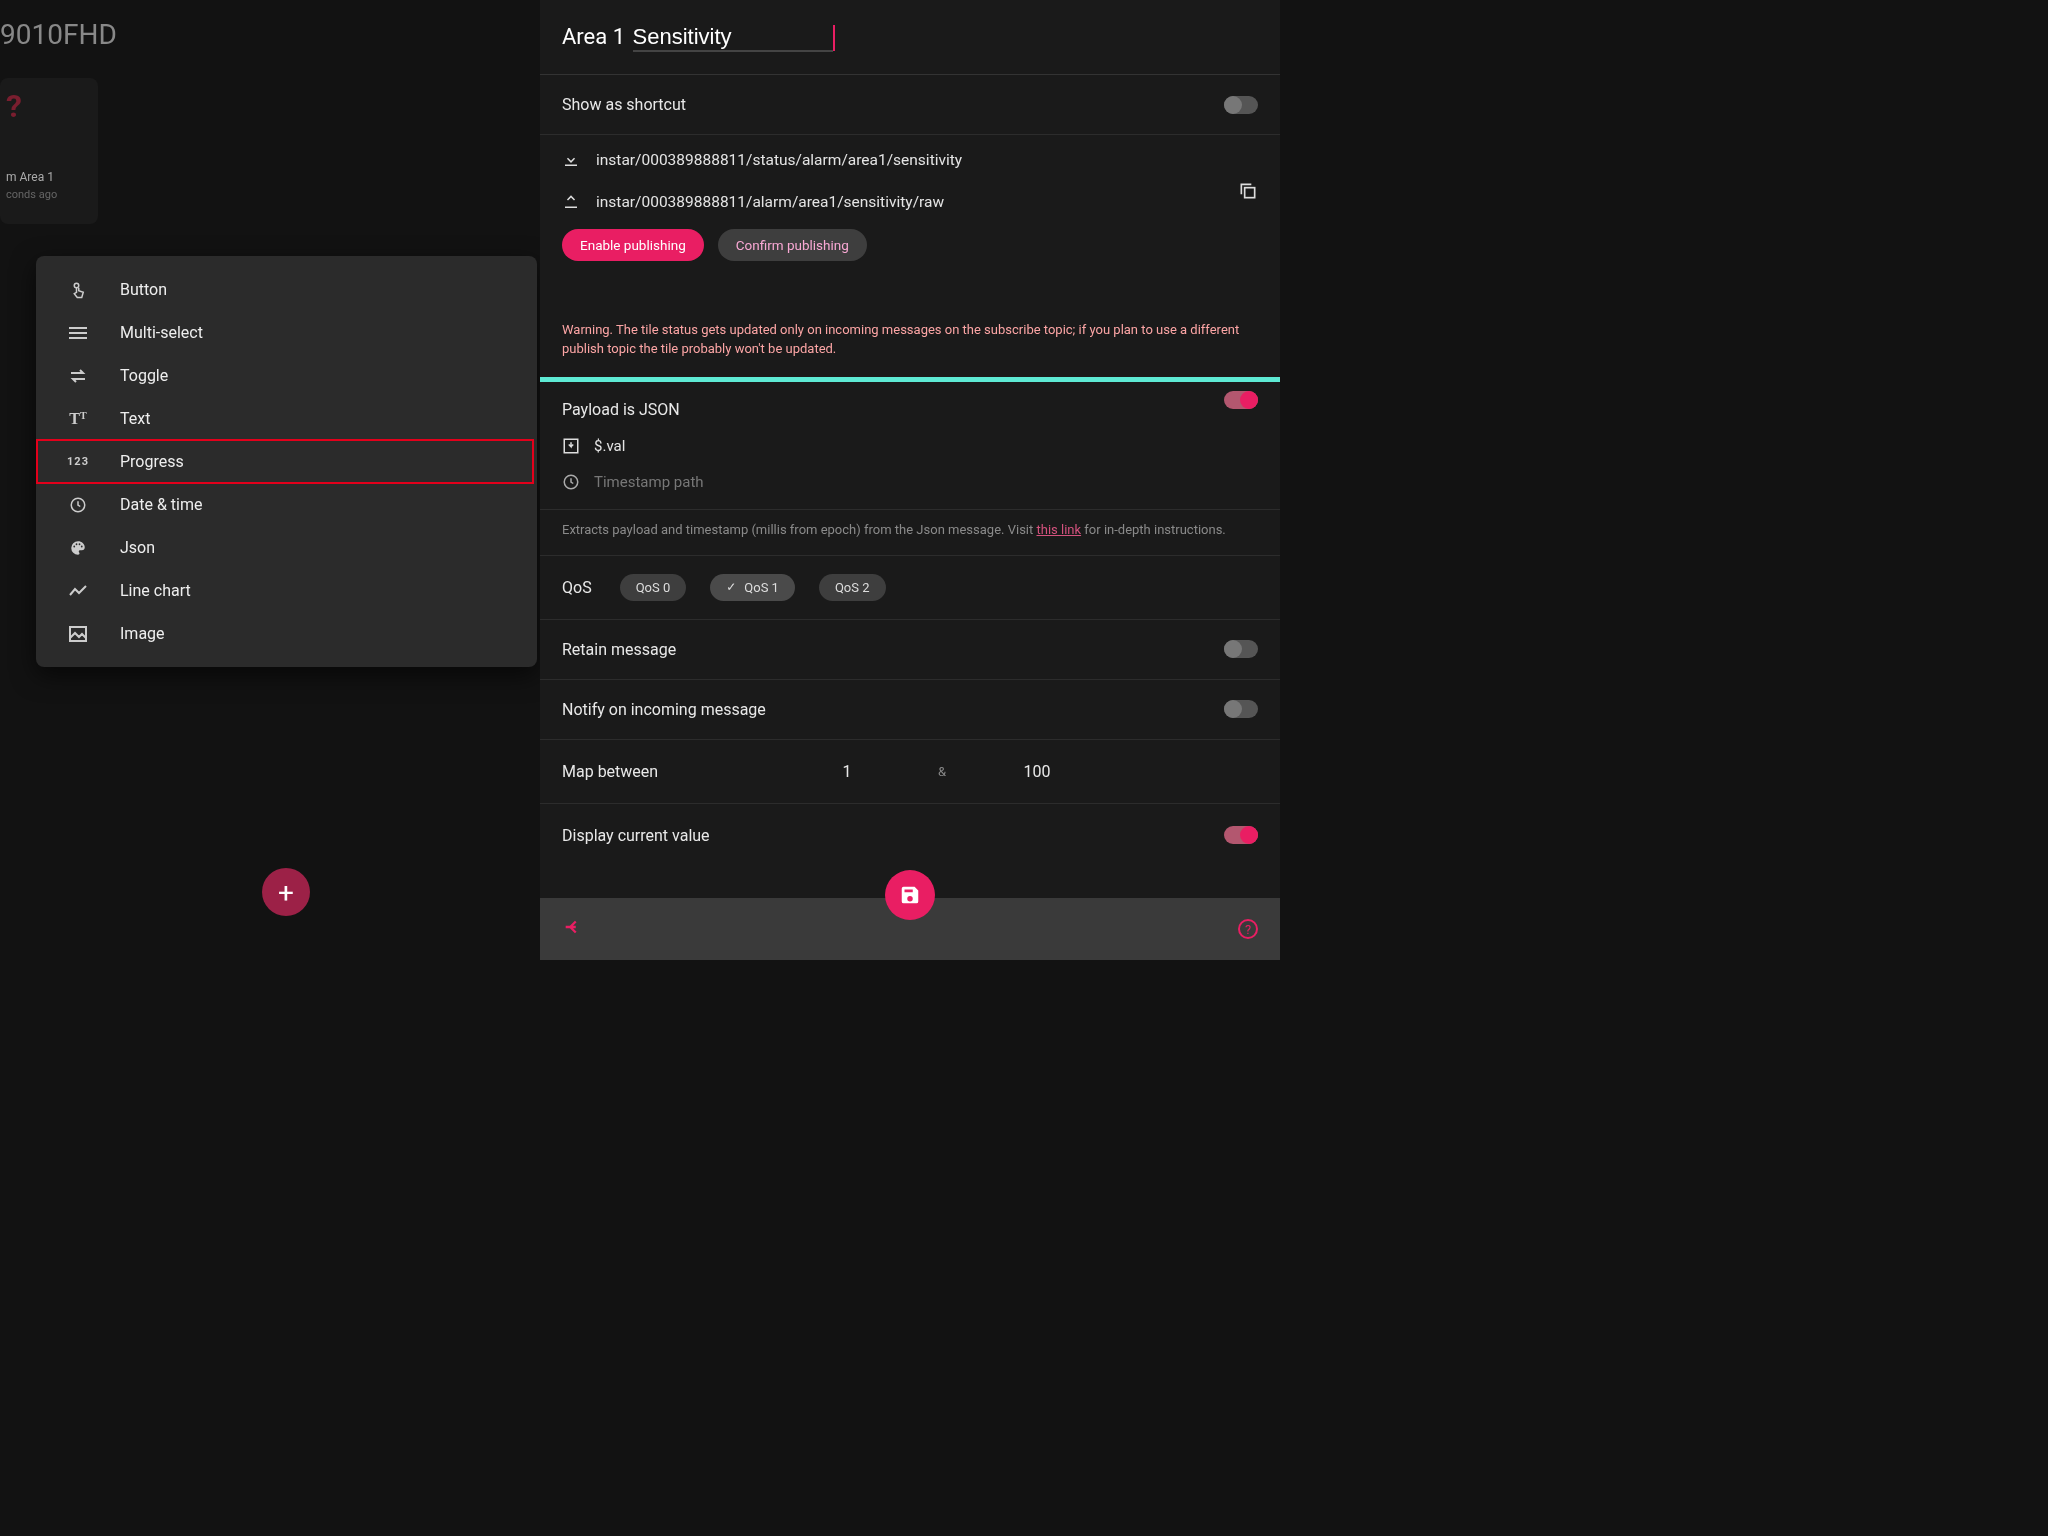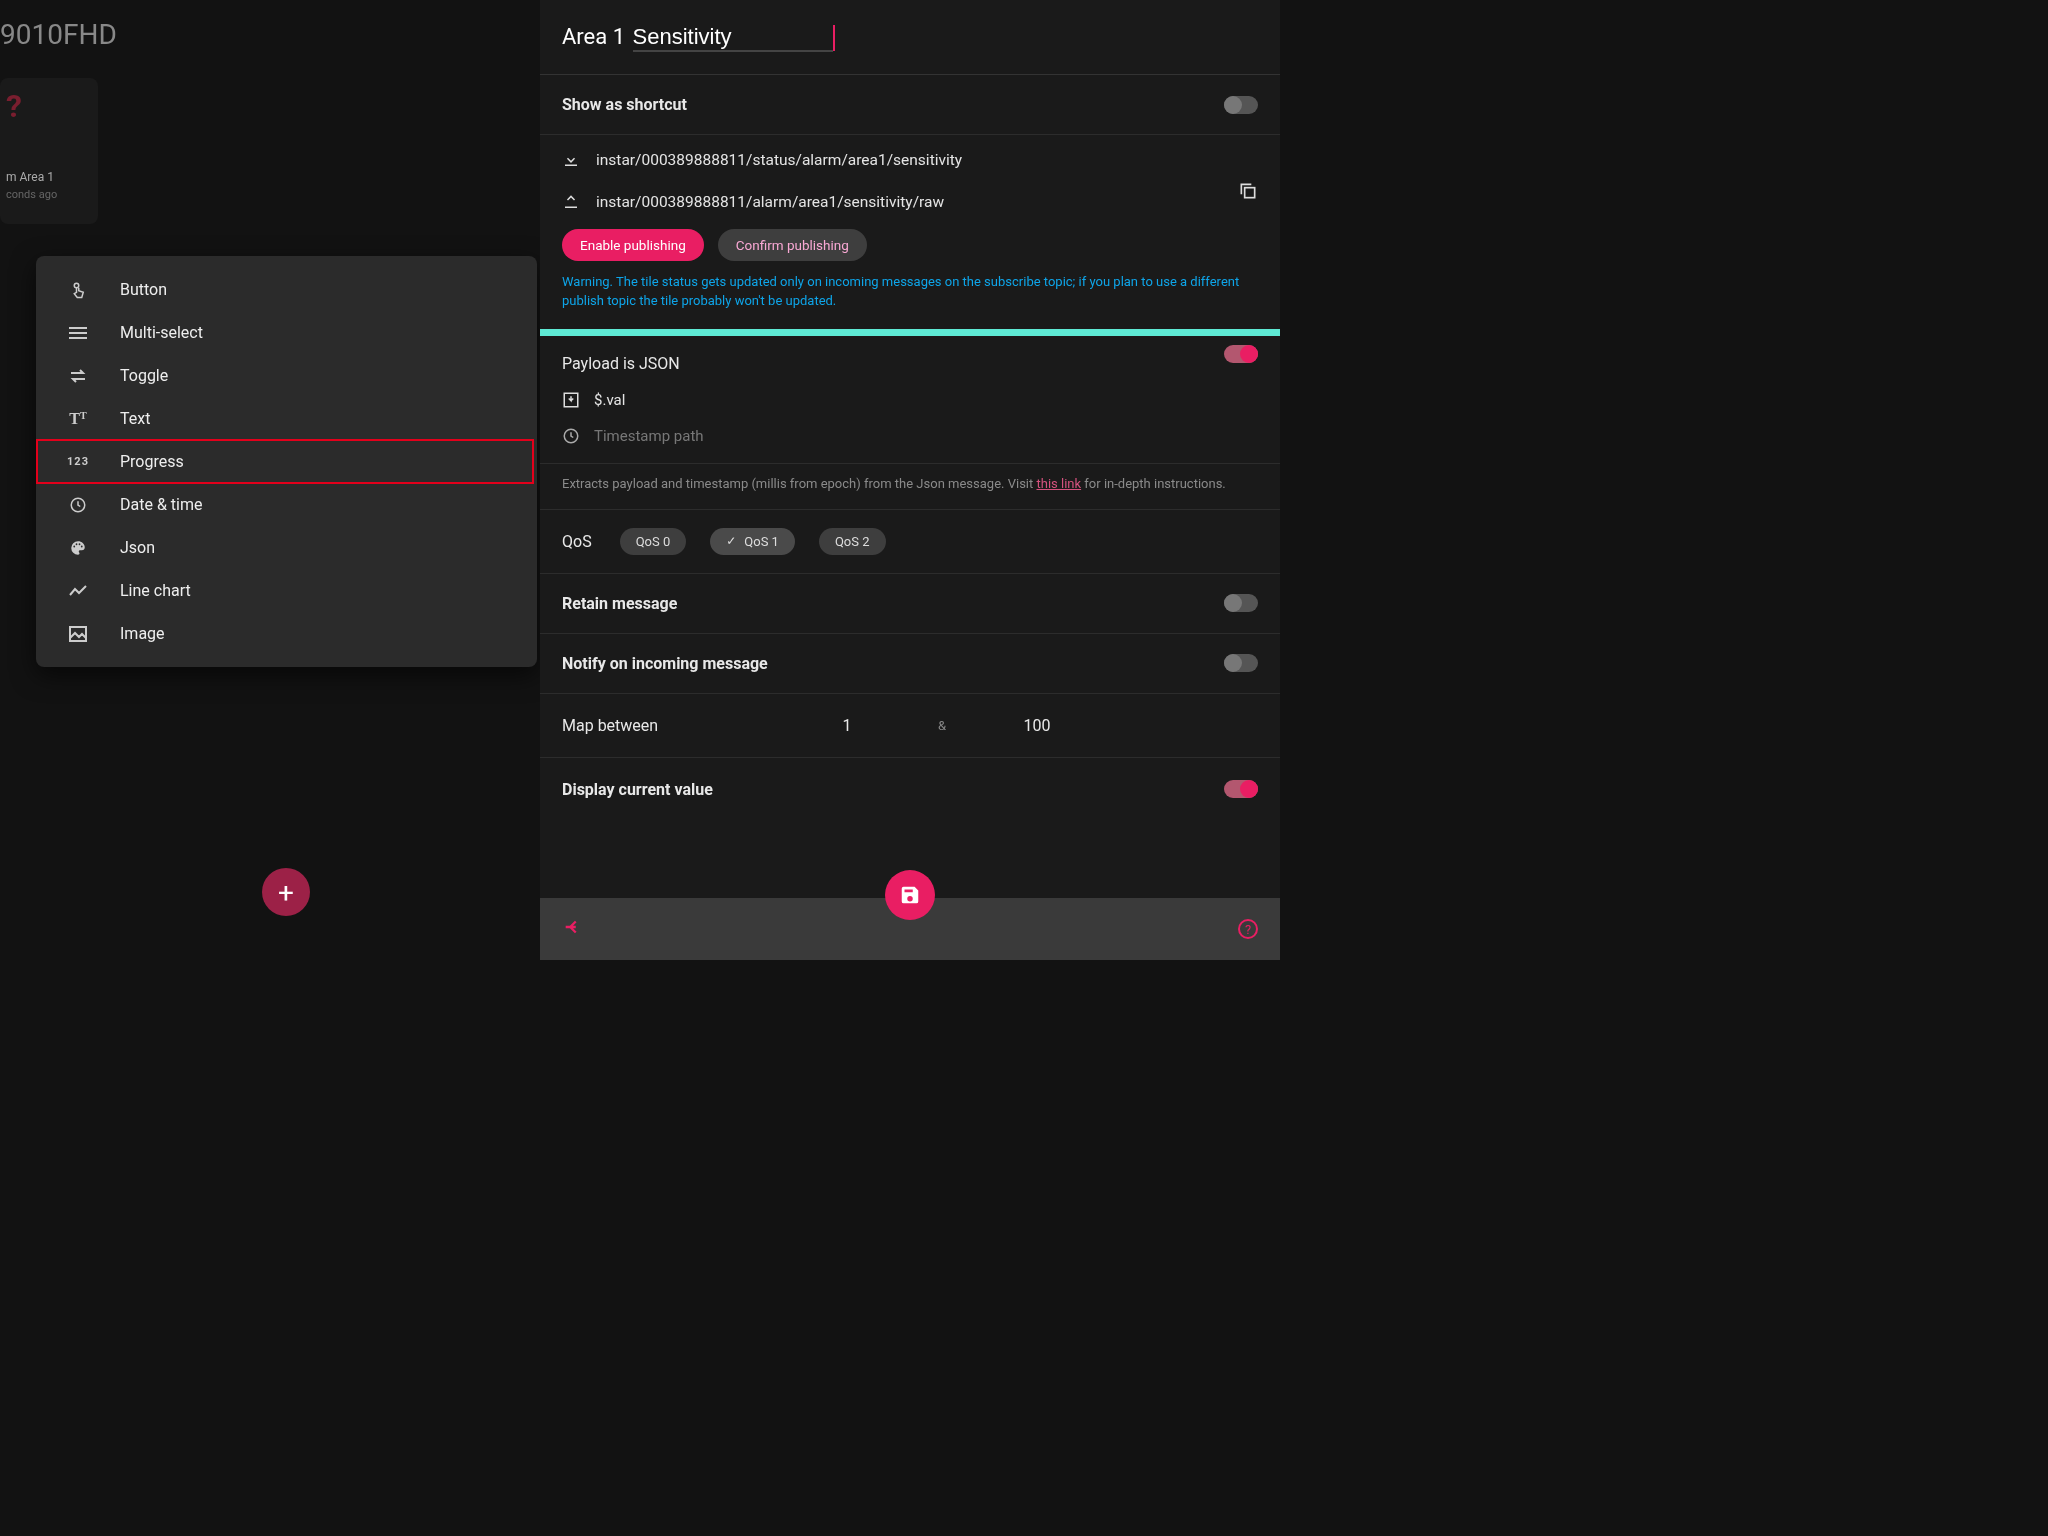--- a/index.html
+++ b/index.html
@@ -146,21 +146,20 @@
   }
   .divider { height: 1px; background: #333; }
   .row {
     padding: 20px 22px;
     border-bottom: 1px solid #2c2c2c;
     position: relative;
   }
   .row-label {
     font-size: 16px;
     color: #e8e8e8;
-    font-weight: bold;
   }
   .switch {
     position: absolute;
     right: 22px;
     top: 50%;
     transform: translateY(-50%);
     width: 34px; height: 18px;
     background: #555;
     border-radius: 10px;
     cursor: pointer;
@@ -196,23 +195,24 @@
     padding: 8px 18px;
     border-radius: 18px;
     font-size: 13.5px;
     cursor: pointer;
   }
   .pill.pink { background: #e91e63; color: #fff; }
   .pill.grey { background: #3e3e3e; color: #f9a8d4; }
   .warn-text {
     padding: 0 22px 18px;
     font-size: 13px;
-    color: #0ea5e9;
+    color: #fca5a5;
     line-height: 1.45;
-    border-bottom: 7px solid #5eead4;
+    border-bottom: 5px solid #5eead4;
+    margin-top: 48px;
   }
   .json-section {
     padding: 18px 22px 18px;
     border-bottom: 1px solid #2c2c2c;
     position: relative;
   }
   .json-section .label { font-size: 16px; color: #e8e8e8; }
   .json-section .trow {
     display: flex;
     align-items: center;

